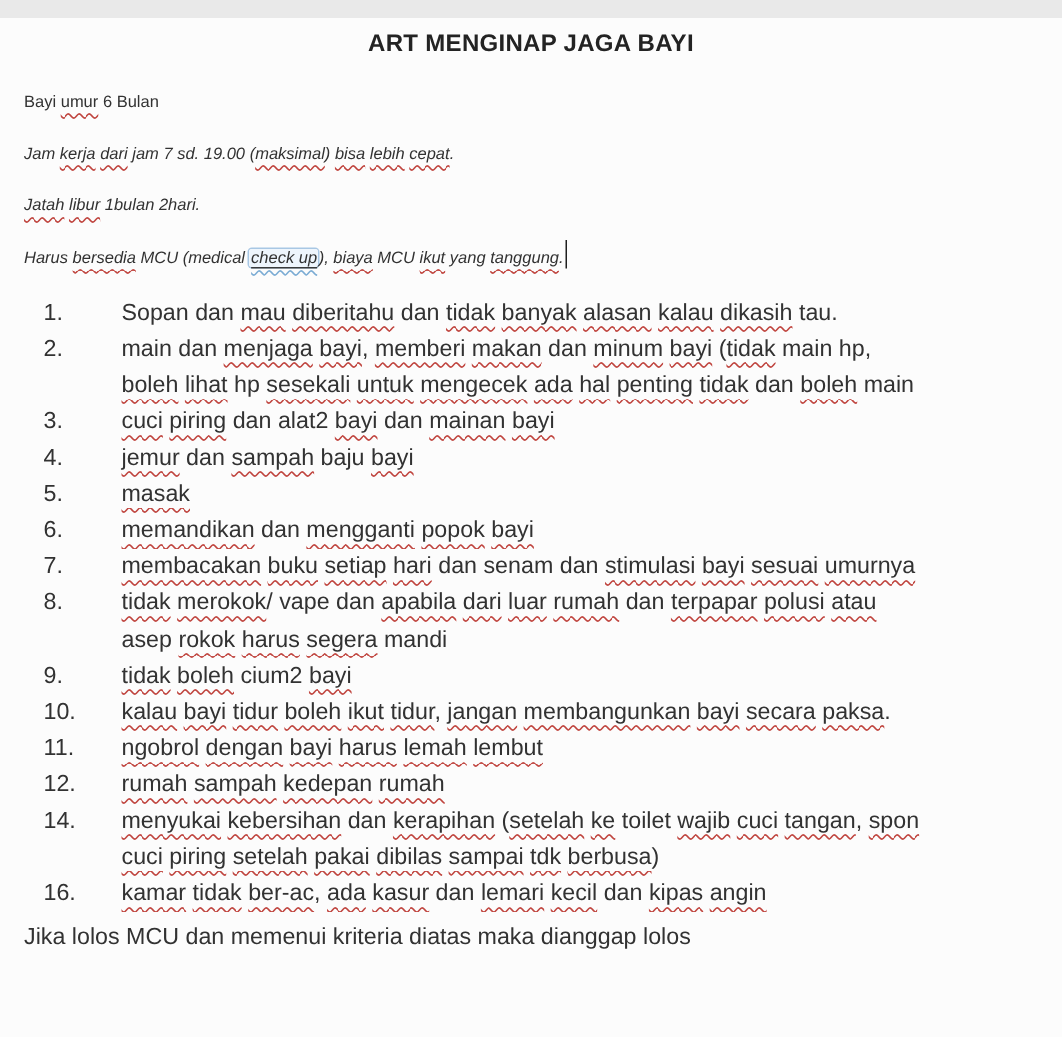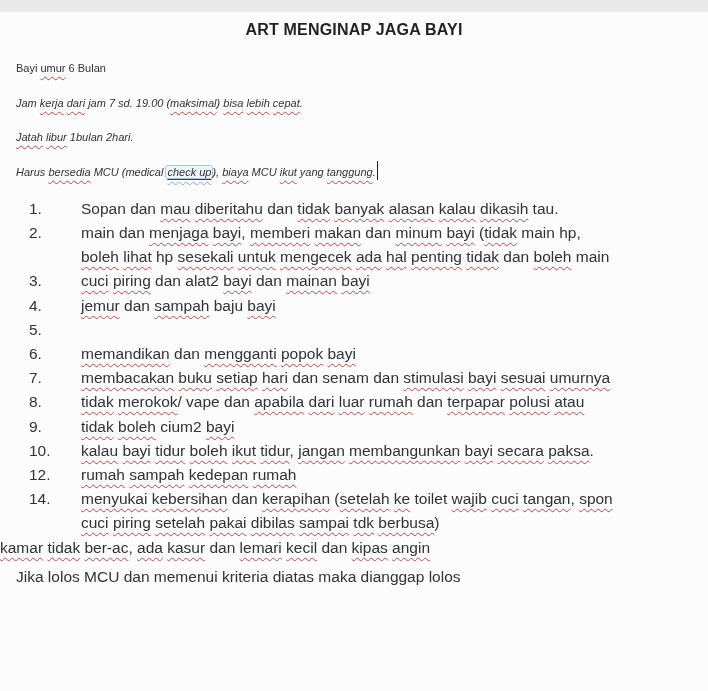--- a/index.html
+++ b/index.html
@@ -136,67 +136,78 @@
         </div>
       </div>
       <div class="li">
         <span class="li-num">4.</span>
         <div class="li-body">
           <div class="line"><span class="misspell">jemur</span><span> dan </span><span class="misspell">sampah</span><span> baju </span><span class="misspell">bayi</span></div>
         </div>
       </div>
       <div class="li">
         <span class="li-num">5.</span>
+        <div class="li-body">
+          <div class="line"><span class="misspell">masak</span></div>
+        </div>
       </div>
       <div class="li">
         <span class="li-num">6.</span>
         <div class="li-body">
           <div class="line"><span class="misspell">memandikan</span><span> dan </span><span class="misspell">mengganti</span><span> </span><span class="misspell">popok</span><span> </span><span class="misspell">bayi</span></div>
         </div>
       </div>
       <div class="li">
         <span class="li-num">7.</span>
         <div class="li-body">
           <div class="line"><span class="misspell">membacakan</span><span> </span><span class="misspell">buku</span><span> </span><span class="misspell">setiap</span><span> </span><span class="misspell">hari</span><span> dan senam dan </span><span class="misspell">stimulasi</span><span> </span><span class="misspell">bayi</span><span> </span><span class="misspell">sesuai</span><span> </span><span class="misspell">umurnya</span></div>
         </div>
       </div>
       <div class="li">
         <span class="li-num">8.</span>
         <div class="li-body">
           <div class="line"><span class="misspell">tidak</span><span> </span><span class="misspell">merokok</span><span>/ vape dan </span><span class="misspell">apabila</span><span> </span><span class="misspell">dari</span><span> </span><span class="misspell">luar</span><span> </span><span class="misspell">rumah</span><span> dan </span><span class="misspell">terpapar</span><span> </span><span class="misspell">polusi</span><span> </span><span class="misspell">atau</span></div>
+          <div class="line"><span>asep </span><span class="misspell">rokok</span><span> </span><span class="misspell">harus</span><span> </span><span class="misspell">segera</span><span> mandi</span></div>
         </div>
       </div>
       <div class="li">
         <span class="li-num">9.</span>
         <div class="li-body">
           <div class="line"><span class="misspell">tidak</span><span> </span><span class="misspell">boleh</span><span> cium2 </span><span class="misspell">bayi</span></div>
         </div>
       </div>
       <div class="li">
         <span class="li-num">10.</span>
         <div class="li-body">
           <div class="line"><span class="misspell">kalau</span><span> </span><span class="misspell">bayi</span><span> </span><span class="misspell">tidur</span><span> </span><span class="misspell">boleh</span><span> </span><span class="misspell">ikut</span><span> </span><span class="misspell">tidur</span><span>, </span><span class="misspell">jangan</span><span> </span><span class="misspell">membangunkan</span><span> </span><span class="misspell">bayi</span><span> </span><span class="misspell">secara</span><span> </span><span class="misspell">paksa</span><span>.</span></div>
+        </div>
+      </div>
+      <div class="li">
+        <span class="li-num">11.</span>
+        <div class="li-body">
+          <div class="line"><span class="misspell">ngobrol</span><span> </span><span class="misspell">dengan</span><span> </span><span class="misspell">bayi</span><span> </span><span class="misspell">harus</span><span> </span><span class="misspell">lemah</span><span> </span><span class="misspell">lembut</span></div>
         </div>
       </div>
       <div class="li">
         <span class="li-num">12.</span>
         <div class="li-body">
           <div class="line"><span class="misspell">rumah</span><span> </span><span class="misspell">sampah</span><span> </span><span class="misspell">kedepan</span><span> </span><span class="misspell">rumah</span></div>
         </div>
       </div>
       <div class="li">
       </div>
       <div class="li">
         <span class="li-num">14.</span>
         <div class="li-body">
           <div class="line"><span class="misspell">menyukai</span><span> </span><span class="misspell">kebersihan</span><span> dan </span><span class="misspell">kerapihan</span><span> (</span><span class="misspell">setelah</span><span> </span><span class="misspell">ke</span><span> toilet </span><span class="misspell">wajib</span><span> </span><span class="misspell">cuci</span><span> </span><span class="misspell">tangan</span><span>, </span><span class="misspell">spon</span></div>
           <div class="line"><span class="misspell">cuci</span><span> </span><span class="misspell">piring</span><span> </span><span class="misspell">setelah</span><span> </span><span class="misspell">pakai</span><span> </span><span class="misspell">dibilas</span><span> </span><span class="misspell">sampai</span><span> </span><span class="misspell">tdk</span><span> </span><span class="misspell">berbusa</span><span>)</span></div>
         </div>
       </div>
       <div class="li">
+        <span class="li-num">16.</span>
         <div class="li-body">
           <div class="line"><span class="misspell">kamar</span><span> </span><span class="misspell">tidak</span><span> </span><span class="misspell">ber-ac</span><span>, </span><span class="misspell">ada</span><span> </span><span class="misspell">kasur</span><span> dan </span><span class="misspell">lemari</span><span> </span><span class="misspell">kecil</span><span> dan </span><span class="misspell">kipas</span><span> </span><span class="misspell">angin</span></div>
         </div>
       </div>
     </div>
 
   <p class="footer-para">Jika lolos MCU dan memenui kriteria diatas maka dianggap lolos</p>
 
   <div class="bottom-rule"></div>
 </div>

